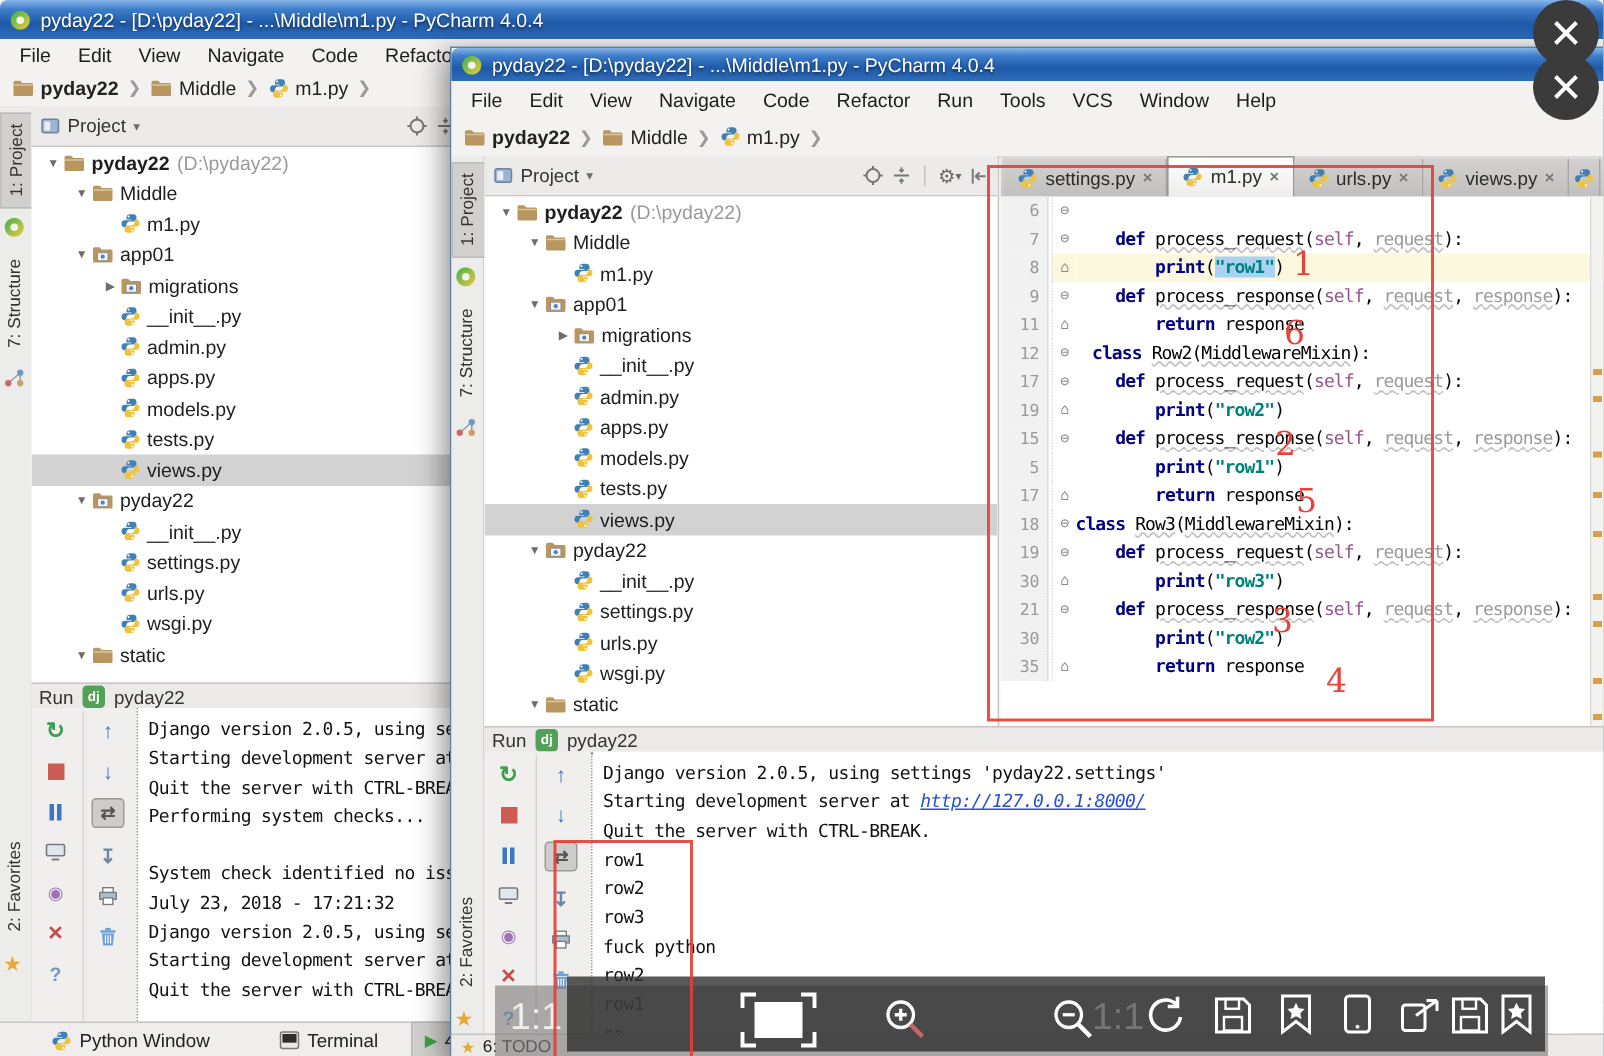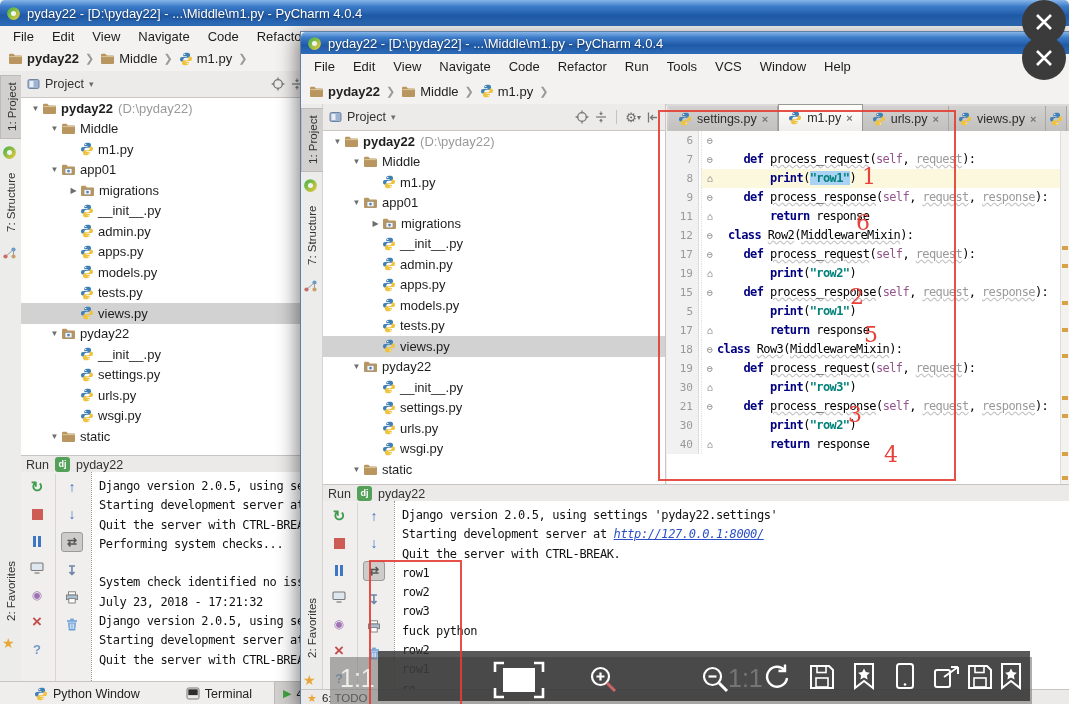--- a/index.html
+++ b/index.html
@@ -961,21 +961,21 @@
           <div class="cl"><span class="ln">17</span><span class="fold">⊖</span><span class="code"><pre style="display: inline; margin: 0px; font: inherit;"><span class="p">    </span><span class="k">def </span><span class="w">process_request</span><span class="p">(</span><span class="f">self</span><span class="p">, </span><span class="a">request</span><span class="p">):</span></pre></span></div>
           <div class="cl"><span class="ln">19</span><span class="fold">⌂</span><span class="code"><pre style="display: inline; margin: 0px; font: inherit;"><span class="p">        </span><span class="k">print</span><span class="p">(</span><span class="s">"row2"</span><span class="p">)</span></pre></span></div>
           <div class="cl"><span class="ln">15</span><span class="fold">⊖</span><span class="code"><pre style="display: inline; margin: 0px; font: inherit;"><span class="p">    </span><span class="k">def </span><span class="w">process_response</span><span class="p">(</span><span class="f">self</span><span class="p">, </span><span class="a">request</span><span class="p">, </span><span class="a">response</span><span class="p">):</span></pre></span></div>
           <div class="cl"><span class="ln">5</span><span class="fold"></span><span class="code"><pre style="display: inline; margin: 0px; font: inherit;"><span class="p">        </span><span class="k">print</span><span class="p">(</span><span class="s">"row1"</span><span class="p">)</span></pre></span></div>
           <div class="cl"><span class="ln">17</span><span class="fold">⌂</span><span class="code"><pre style="display: inline; margin: 0px; font: inherit;"><span class="p">        </span><span class="k">return</span><span class="p"> response</span></pre></span></div>
           <div class="cl"><span class="ln">18</span><span class="fold">⊖</span><span class="code"><pre style="display: inline; margin: 0px; font: inherit;"><span class="k">class </span><span class="w">Row3</span><span class="p">(</span><span class="w">MiddlewareMixin</span><span class="p">):</span></pre></span></div>
           <div class="cl"><span class="ln">19</span><span class="fold">⊖</span><span class="code"><pre style="display: inline; margin: 0px; font: inherit;"><span class="p">    </span><span class="k">def </span><span class="w">process_request</span><span class="p">(</span><span class="f">self</span><span class="p">, </span><span class="a">request</span><span class="p">):</span></pre></span></div>
           <div class="cl"><span class="ln">30</span><span class="fold">⌂</span><span class="code"><pre style="display: inline; margin: 0px; font: inherit;"><span class="p">        </span><span class="k">print</span><span class="p">(</span><span class="s">"row3"</span><span class="p">)</span></pre></span></div>
           <div class="cl"><span class="ln">21</span><span class="fold">⊖</span><span class="code"><pre style="display: inline; margin: 0px; font: inherit;"><span class="p">    </span><span class="k">def </span><span class="w">process_response</span><span class="p">(</span><span class="f">self</span><span class="p">, </span><span class="a">request</span><span class="p">, </span><span class="a">response</span><span class="p">):</span></pre></span></div>
           <div class="cl"><span class="ln">30</span><span class="fold"></span><span class="code"><pre style="display: inline; margin: 0px; font: inherit;"><span class="p">        </span><span class="k">print</span><span class="p">(</span><span class="s">"row2"</span><span class="p">)</span></pre></span></div>
-          <div class="cl"><span class="ln">40</span><span class="fold">⌂</span><span class="code"><pre style="display: inline; margin: 0px; font: inherit;"><span class="p">        </span><span class="k">return</span><span class="p"> response</span></pre></span></div>
+          <div class="cl"><span class="ln">35</span><span class="fold">⌂</span><span class="code"><pre style="display: inline; margin: 0px; font: inherit;"><span class="p">        </span><span class="k">return</span><span class="p"> response</span></pre></span></div>
         </div>
       <div class="stripe" id="stripe">
           <div class="smark" style="top: 115px;"></div>
           <div class="smark" style="top: 133px;"></div>
           <div class="smark" style="top: 170px;"></div>
           <div class="smark" style="top: 197px;"></div>
           <div class="smark" style="top: 223px;"></div>
           <div class="smark" style="top: 265px;"></div>
           <div class="smark" style="top: 283px;"></div>
           <div class="smark" style="top: 321px;"></div>

